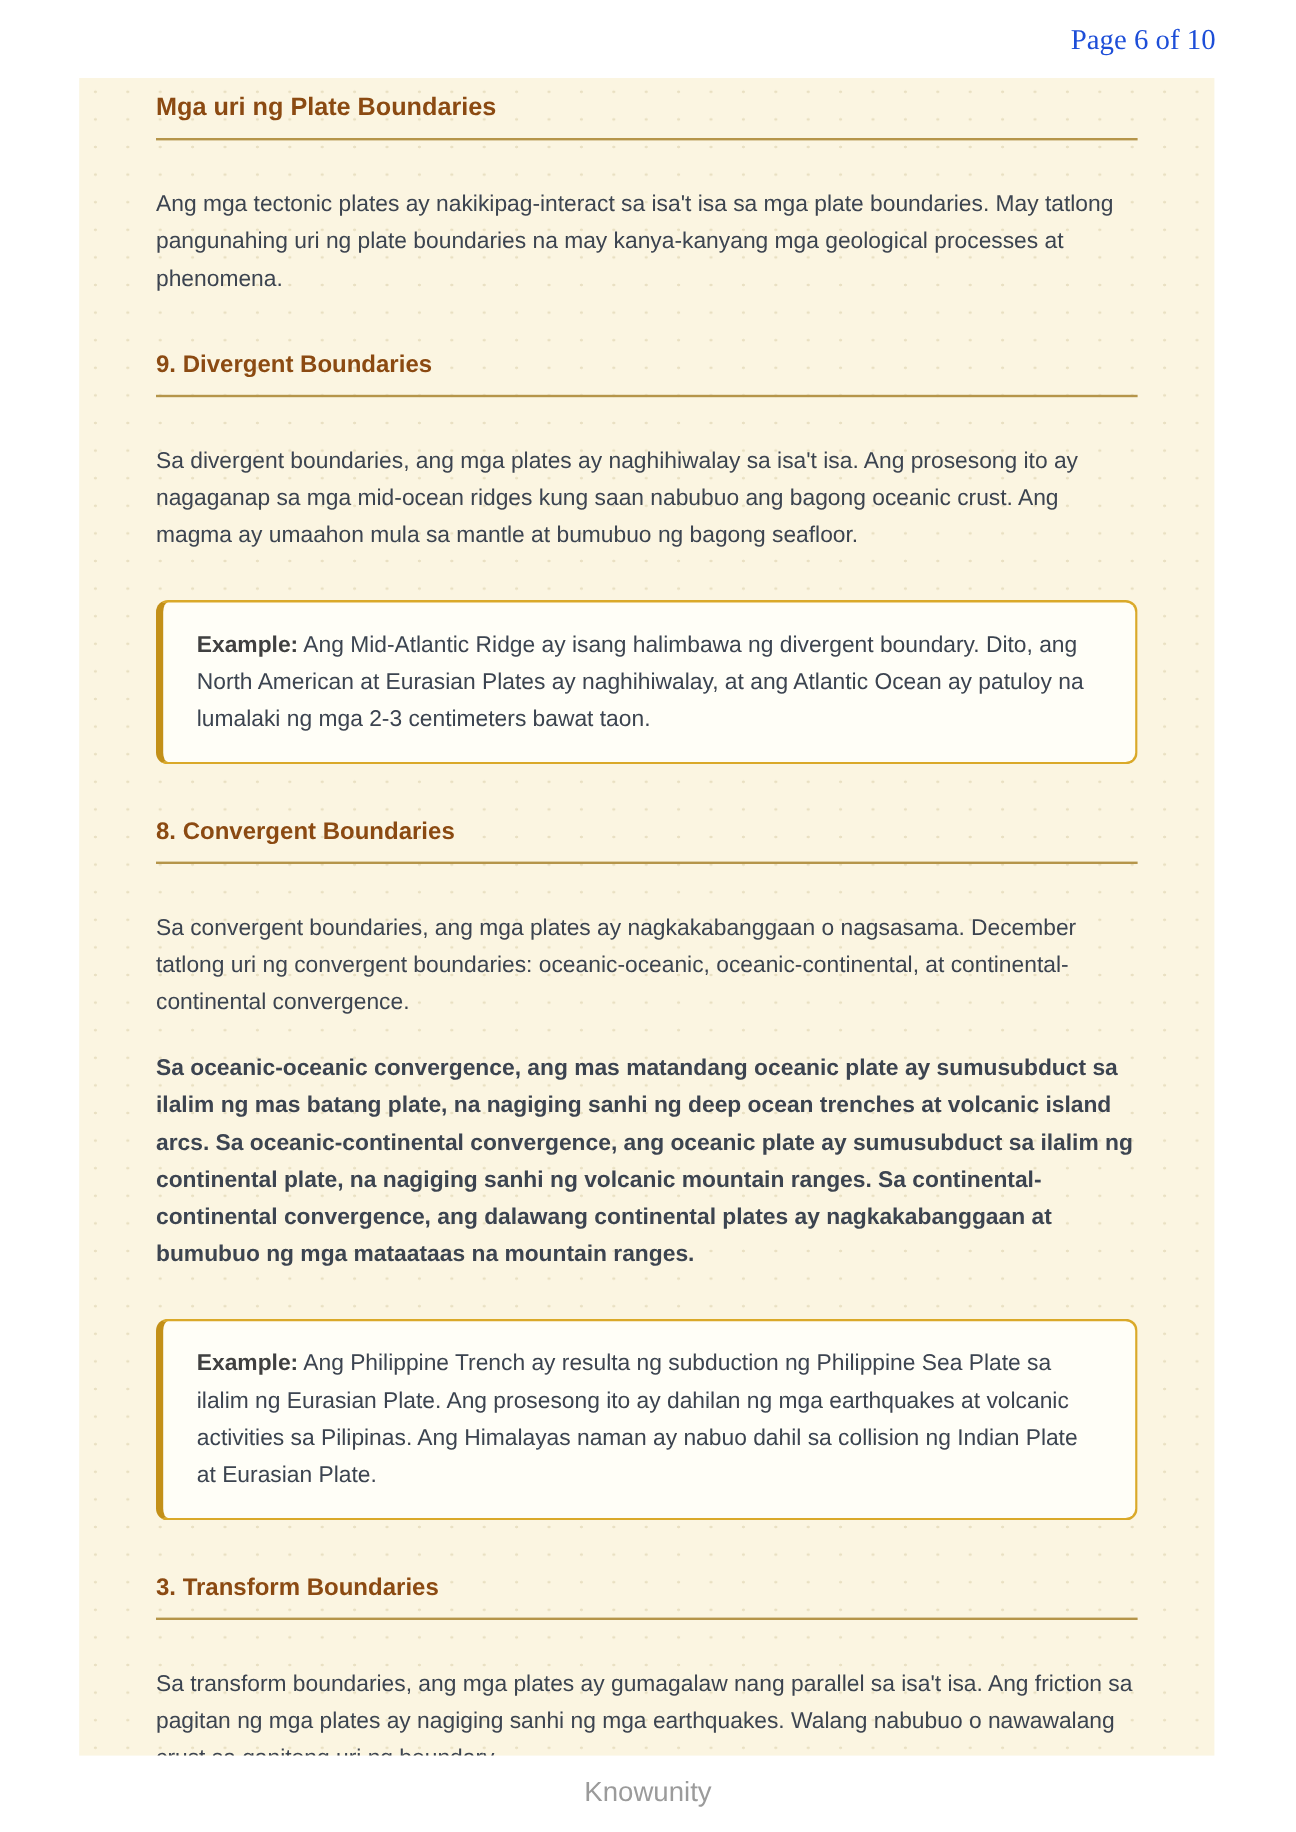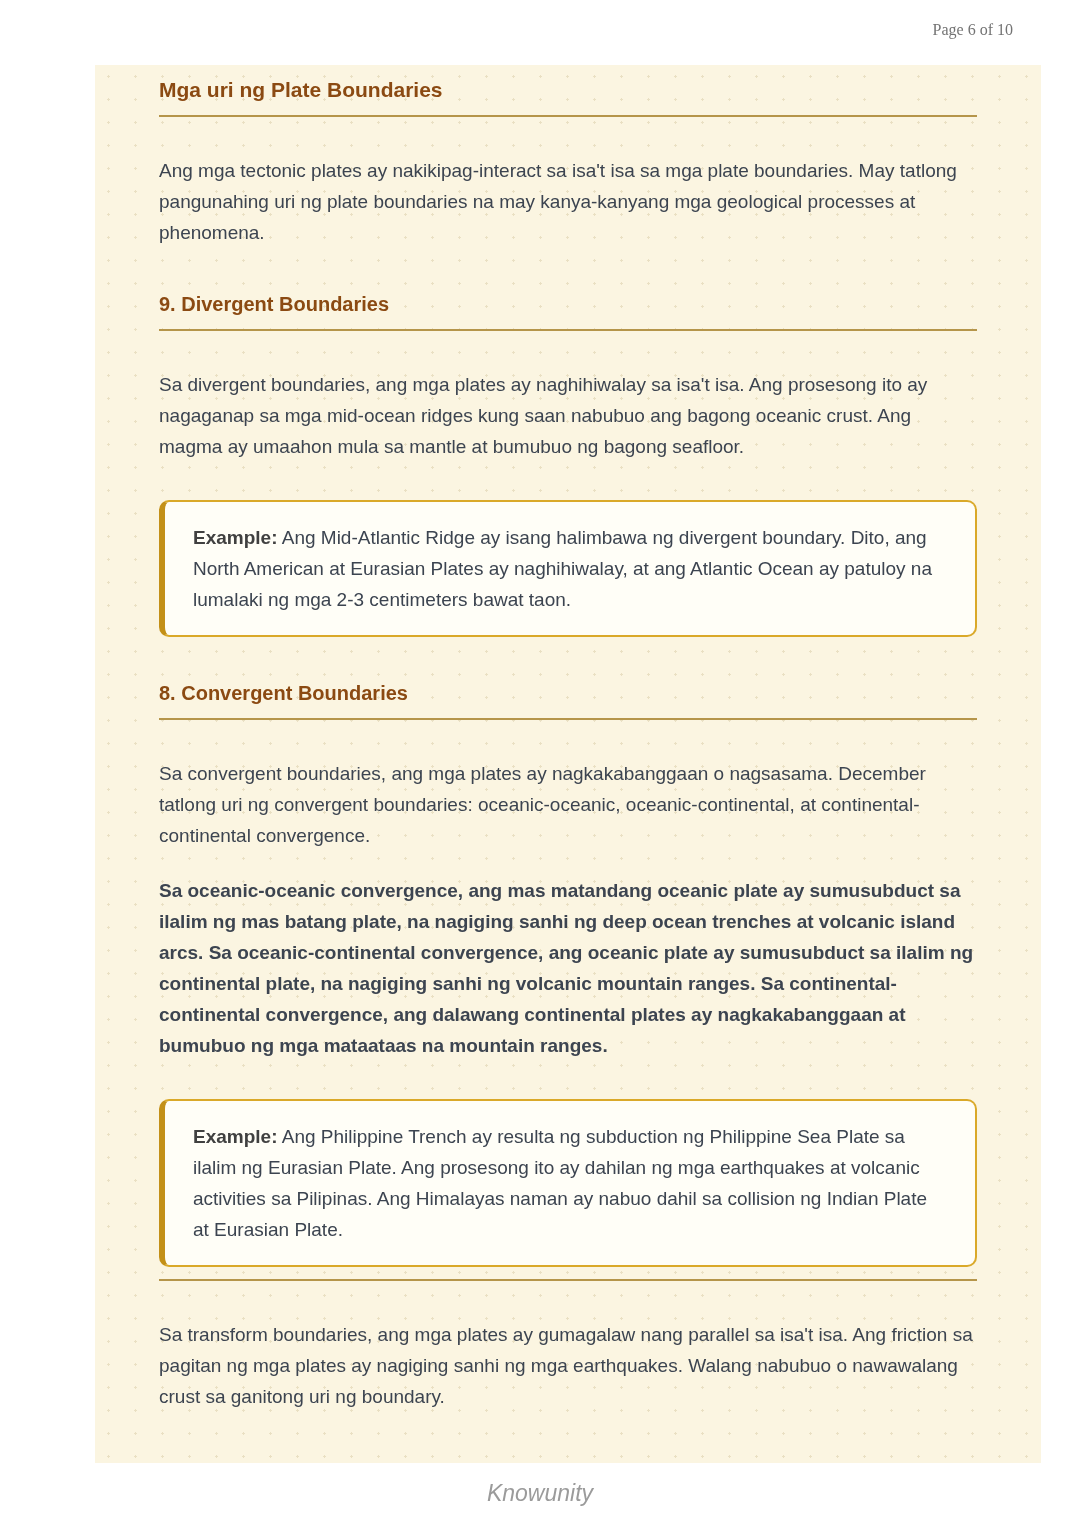--- a/index.html
+++ b/index.html
@@ -12,36 +12,35 @@
     height: 1527px;
     position: relative;
     font-family: "Liberation Sans", sans-serif;
     overflow: hidden;
   }
   .page-header {
     position: absolute;
     top: 21px;
     right: 67px;
     font-family: "Liberation Serif", serif;
-    font-size: 16px;
-    color: #737373;
+    font-size: 24px;
+    color: #1d4ed8;
   }
   .sheet {
     position: absolute;
     left: 66px;
     top: 65px;
     width: 946px;
     height: 1398px;
     box-sizing: border-box;
     padding: 6px 64px 32px 64px;
     background-color: #fbf5e1;
     background-image: radial-gradient(circle, rgba(170,150,85,0.22) 1.1px, transparent 1.3px);
     background-size: 27px 23px;
     overflow: hidden;
-    margin-left: 29px;
   }
   h1.doc-title {
     margin: 6px 0 0 0;
     font-size: 21px;
     line-height: 26px;
     font-weight: bold;
     color: #8b4a12;
   }
   h2.section-heading {
     margin: 44px 0 0 0;
@@ -84,21 +83,20 @@
     color: #404040;
   }
   .page-footer {
     position: absolute;
     left: 0;
     width: 1080px;
     top: 1480px;
     text-align: center;
     font-size: 23px;
     color: #9b9b9b;
-    font-style: italic;
   }
 </style>
 </head>
 <body>
 
 <div class="page-header">Page 6 of 10</div>
 
 <div class="sheet">
 
   <h1 class="doc-title">Mga uri ng Plate Boundaries</h1>
@@ -119,19 +117,20 @@
     <h2 class="section-heading">8. Convergent Boundaries</h2>
     <hr class="rule">
     <p class="body-text">Sa convergent boundaries, ang mga plates ay nagkakabanggaan o nagsasama. December tatlong uri ng convergent boundaries: oceanic-oceanic, oceanic-continental, at continental-continental convergence.</p>
     <p class="body-text follow">Sa oceanic-oceanic convergence, ang mas matandang oceanic plate ay sumusubduct sa ilalim ng mas batang plate, na nagiging sanhi ng deep ocean trenches at volcanic island arcs. Sa oceanic-continental convergence, ang oceanic plate ay sumusubduct sa ilalim ng continental plate, na nagiging sanhi ng volcanic mountain ranges. Sa continental-continental convergence, ang dalawang continental plates ay nagkakabanggaan at bumubuo ng mga mataataas na mountain ranges.</p>
     <div class="example-box">
       <p><span class="example-label">Example:</span> <span>Ang Philippine Trench ay resulta ng subduction ng Philippine Sea Plate sa ilalim ng Eurasian Plate. Ang prosesong ito ay dahilan ng mga earthquakes at volcanic activities sa Pilipinas. Ang Himalayas naman ay nabuo dahil sa collision ng Indian Plate at Eurasian Plate.</span></p>
     </div>
   </section>
 
   <section>
+    <h2 class="section-heading">3. Transform Boundaries</h2>
     <hr class="rule">
     <p class="body-text">Sa transform boundaries, ang mga plates ay gumagalaw nang parallel sa isa't isa. Ang friction sa pagitan ng mga plates ay nagiging sanhi ng mga earthquakes. Walang nabubuo o nawawalang crust sa ganitong uri ng boundary.</p>
   </section>
 
 </div>
 
 <div class="page-footer">Knowunity</div>
 
 </body></html>

